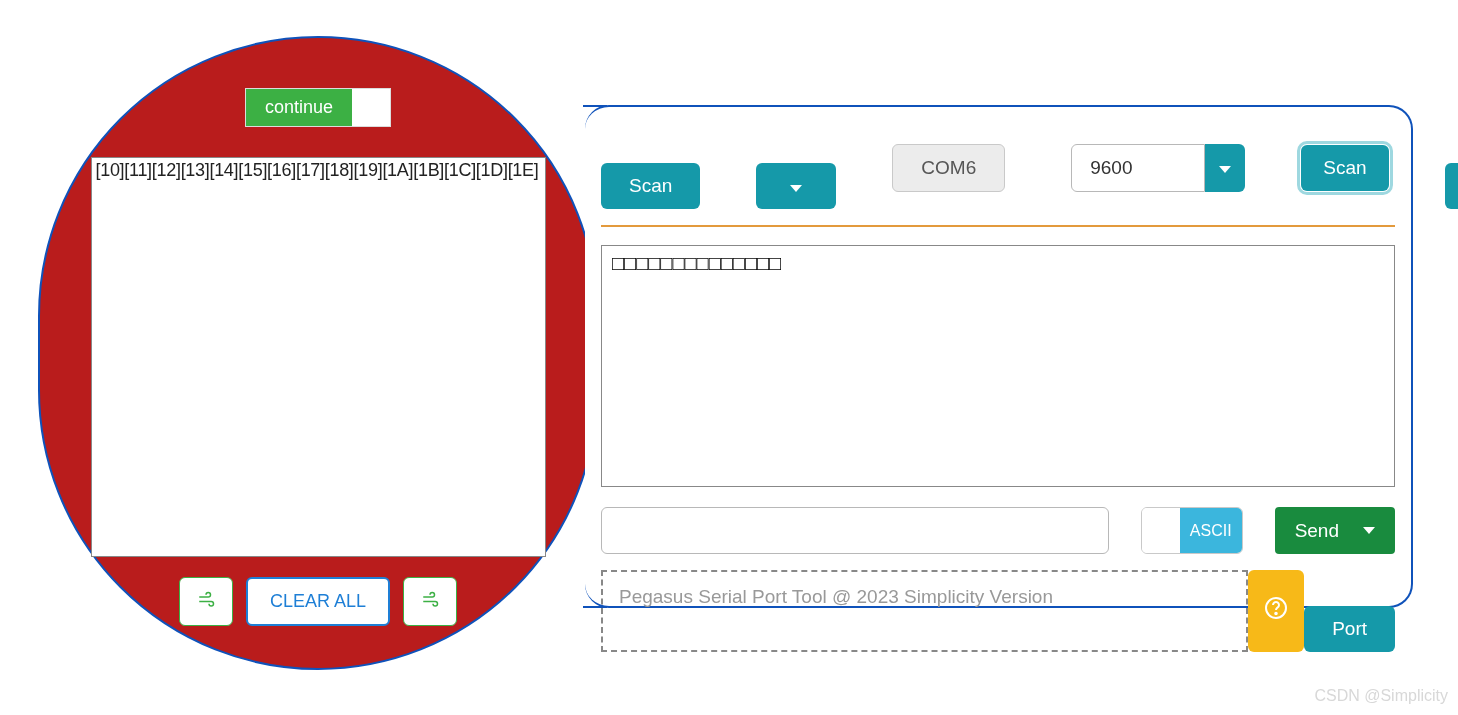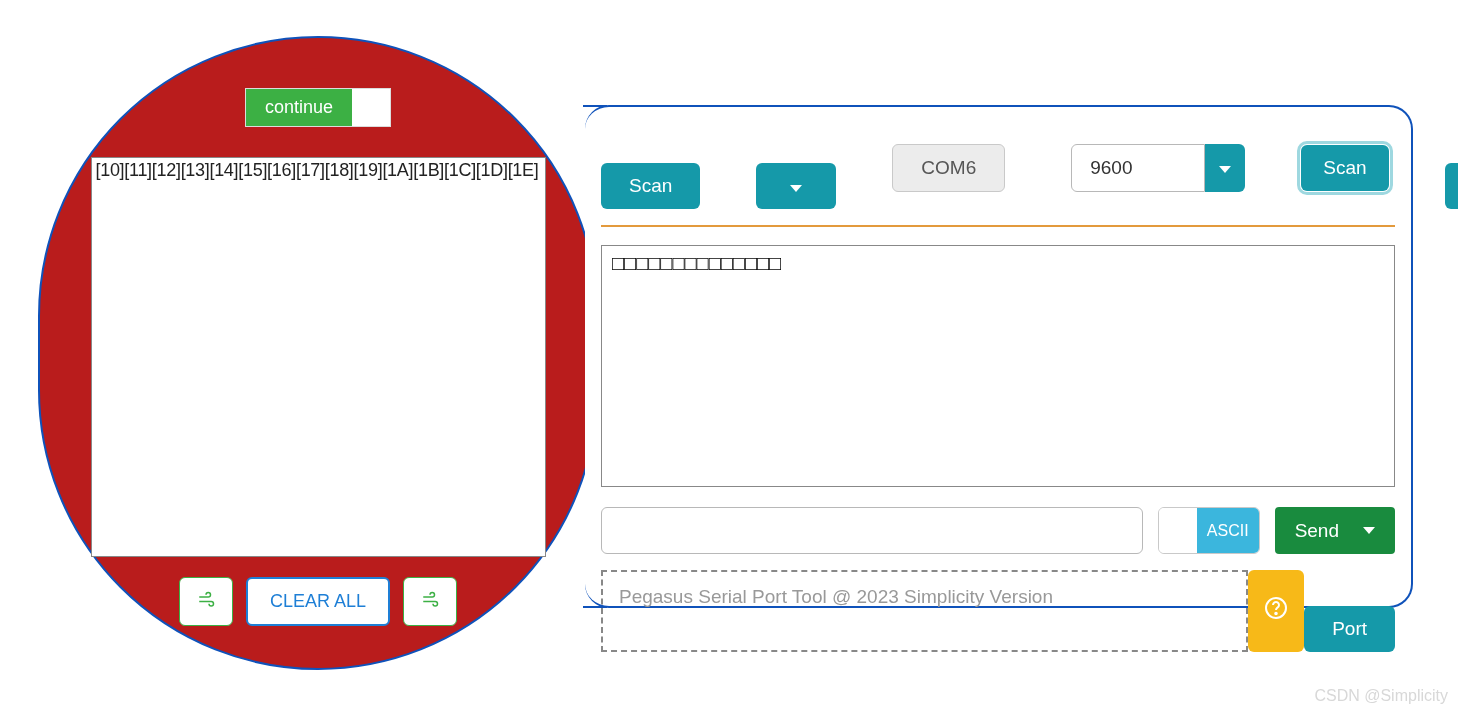--- a/index.html
+++ b/index.html
@@ -168,21 +168,21 @@
   height: 242px;
   border: 1px solid #888;
   padding: 6px 10px;
   font-size: 20px;
   font-family: Arial, sans-serif;
   color: #000;
   resize: none;
   margin-bottom: 16px;
 }
 
-.send-row { display: flex; gap: 15px; align-items: stretch; margin-bottom: 16px; }
+.send-row { display: flex; gap: 32px; align-items: stretch; margin-bottom: 16px; }
 .send-input {
   flex: 1;
   border: 1px solid #b8b8b8;
   border-radius: 6px;
   padding: 12px 14px;
   font-size: 18px;
 }
 .ascii-group { display: flex; border: 1px solid #c9c9c9; border-radius: 6px; overflow: hidden; }
 .ascii-blank { width: 38px; background: #fff; }
 .ascii-label {

